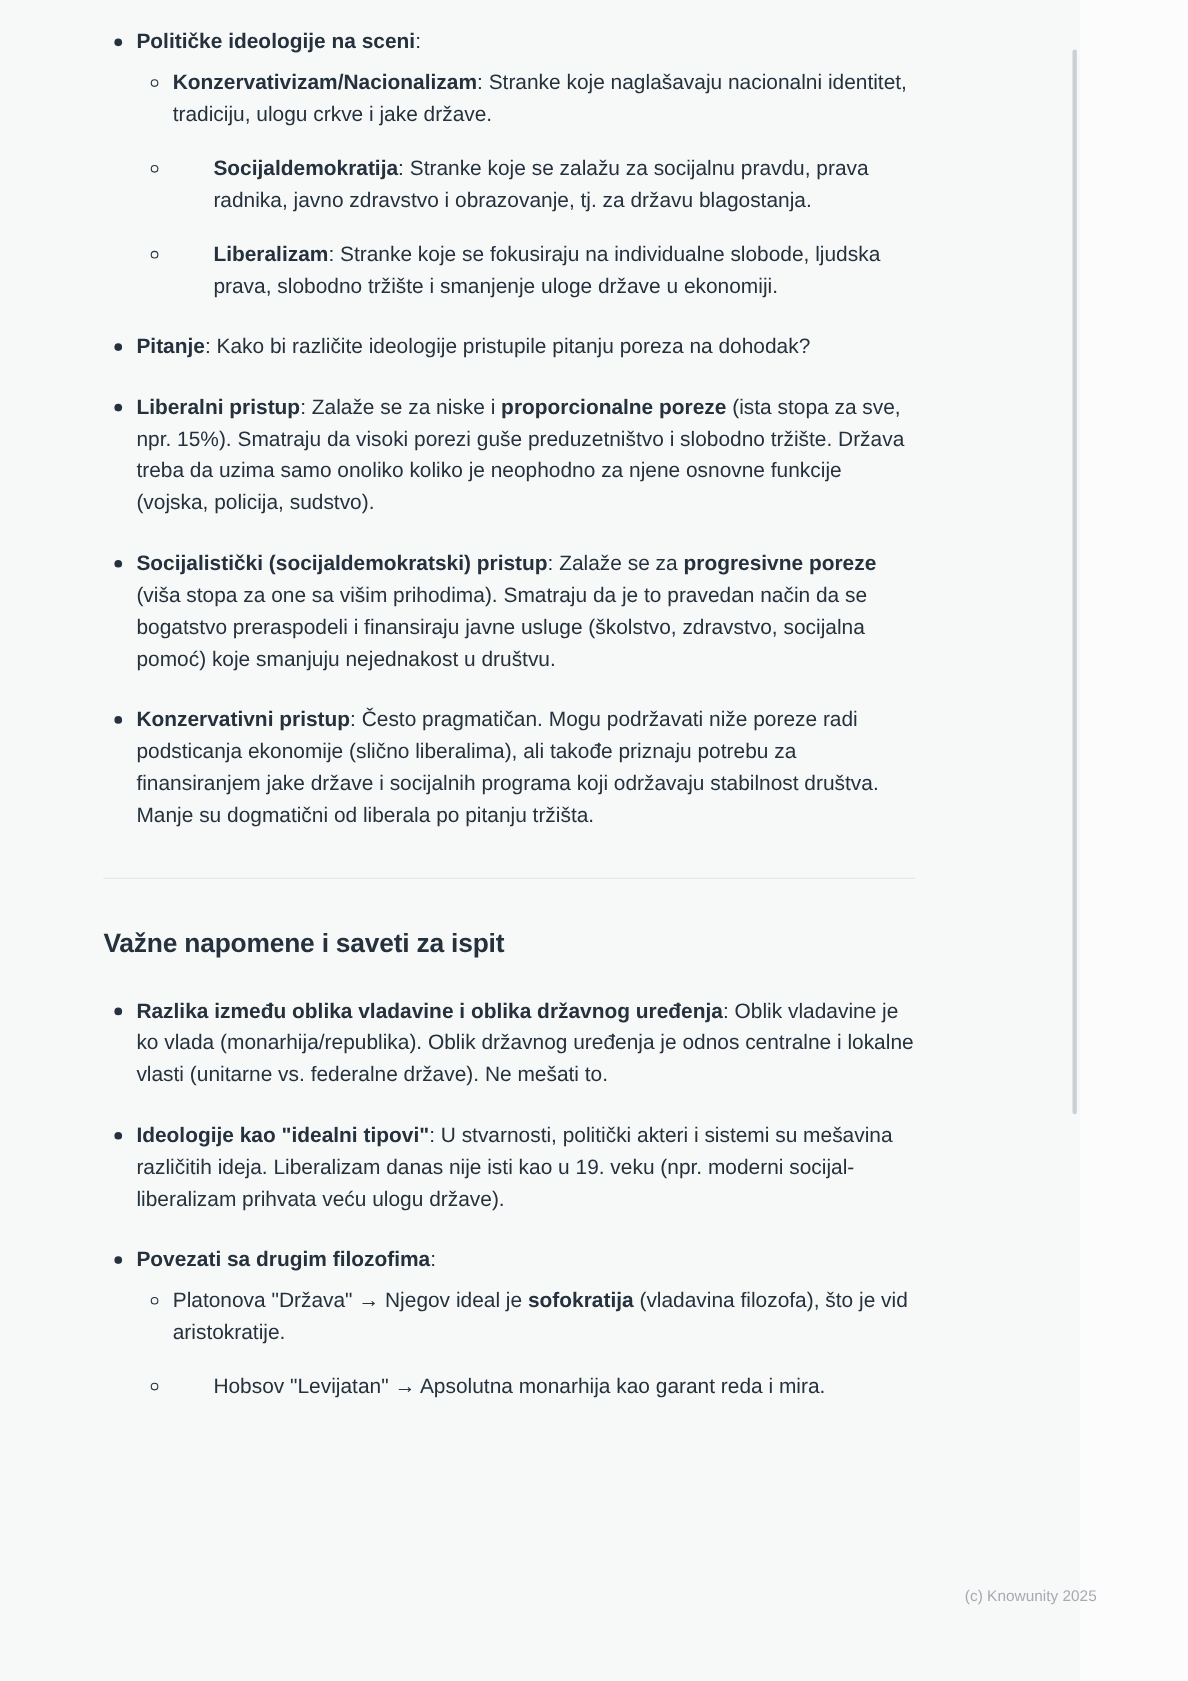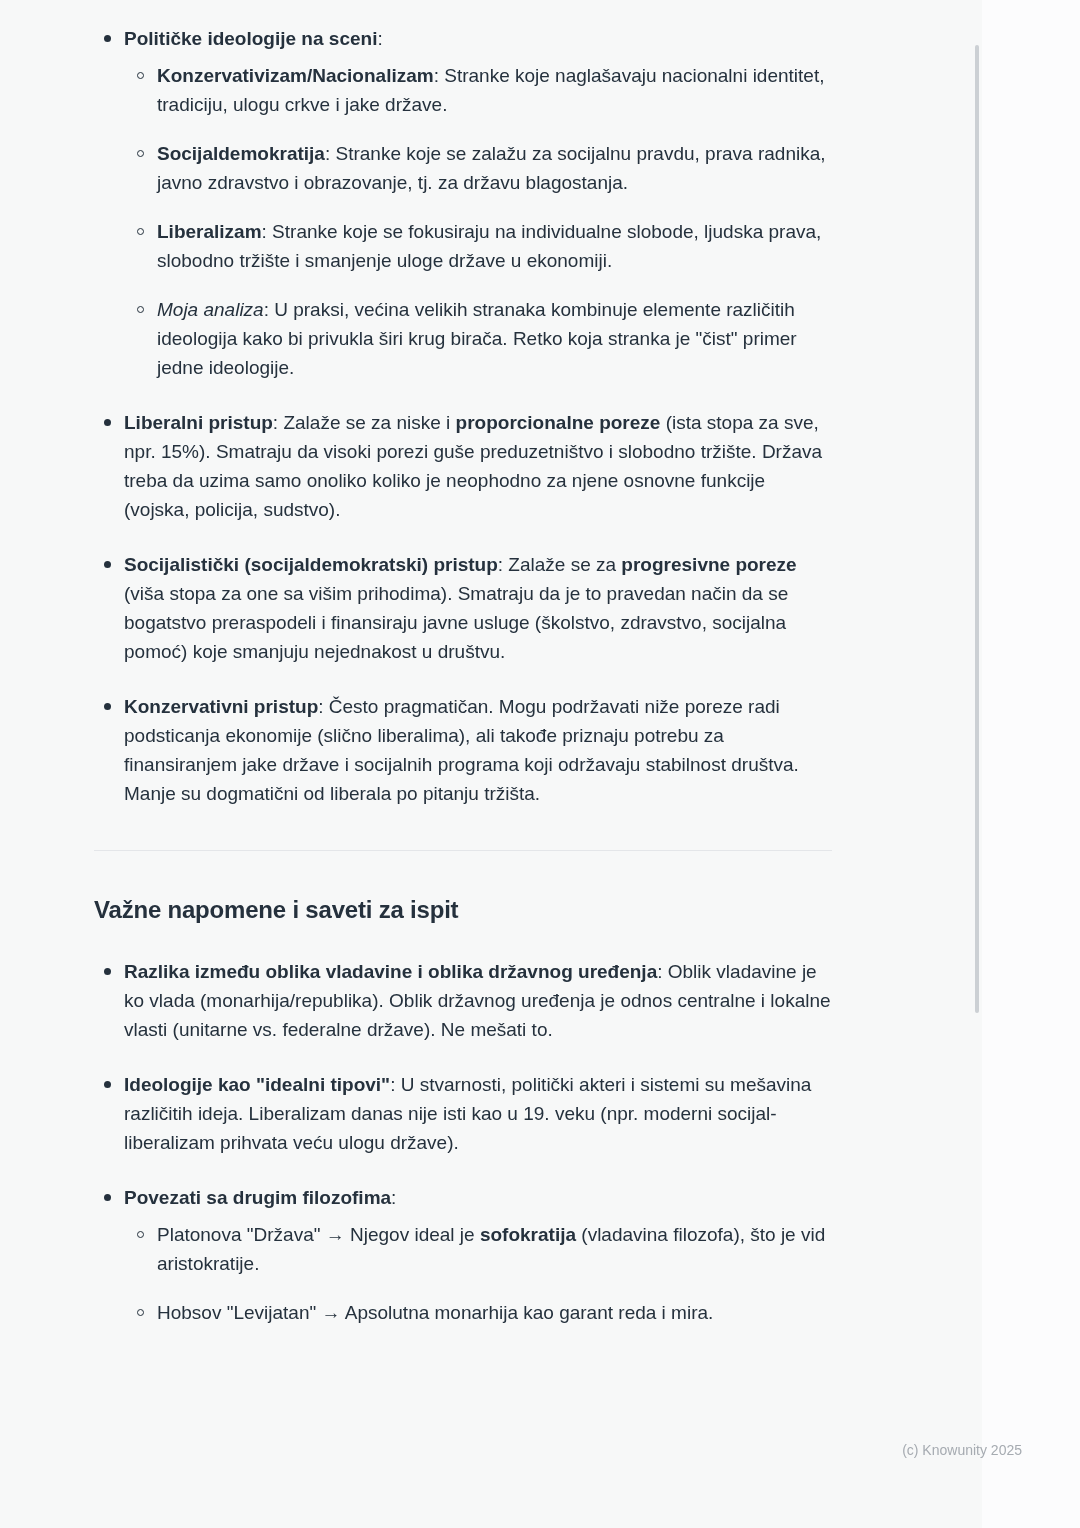--- a/index.html
+++ b/index.html
@@ -30,21 +30,21 @@
     position: absolute;
     left: 94px; top: 24px;
     width: 738px;
     font-size: 19px;
     line-height: 29px;
   }
   .li { display: flex; }
   .li + .li { margin-top: 26px; }
   .li.lvl2 { margin-left: 33px; }
   .li.lvl1 + .li.lvl2 { margin-top: 8px; }
-  .li.lvl2 + .li.lvl2 { margin-top: 20px; }
+  .li.lvl2 + .li.lvl2 { margin-top: 20px; gap: 37px; }
   .marker-cell { flex: 0 0 30px; display: block; }
   .disc {
     display: block;
     width: 7px; height: 7px;
     margin: 11px 0 0 10px;
     border-radius: 50%;
     background: currentColor;
   }
   .circle {
     display: block;
@@ -65,21 +65,21 @@
     letter-spacing: -0.2px;
     margin: 0 0 28px;
   }
   .divider {
     height: 1px;
     background: var(--divider, #e4e6e9);
     margin: 42px 0 40px;
   }
   .watermark {
     position: absolute;
-    right: 58px; bottom: 70px;
+    right: 83px; bottom: 70px;
     font-size: 14px;
     color: var(--watermark-color, #a6abb1);
     white-space: nowrap;
   }
 </style>
 </head>
 <body>
 
 <div class="right-panel"></div>
 <div class="scroll-thumb"></div>
@@ -102,25 +102,25 @@
         <span class="circle"></span>
       </span>
       <span class="li-text"><span class="seg-b">Socijaldemokratija</span><span>: Stranke koje se zalažu za socijalnu pravdu, prava radnika, javno zdravstvo i obrazovanje, tj. za državu blagostanja.</span></span>
     </div>
     <div class="li lvl2">
       <span class="marker-cell">
         <span class="circle"></span>
       </span>
       <span class="li-text"><span class="seg-b">Liberalizam</span><span>: Stranke koje se fokusiraju na individualne slobode, ljudska prava, slobodno tržište i smanjenje uloge države u ekonomiji.</span></span>
     </div>
-    <div class="li lvl2">
+    <div class="li lvl1">
       <span class="marker-cell">
-        <span class="circle"></span>
+        <span class="disc"></span>
       </span>
-      <span class="li-text"><span class="seg-i">Moja analiza</span><span>: U praksi, većina velikih stranaka kombinuje elemente različitih ideologija kako bi privukla širi krug birača. Retko koja stranka je "čist" primer jedne ideologije.</span></span>
+      <span class="li-text"><span class="seg-b">Pitanje</span><span>: Kako bi različite ideologije pristupile pitanju poreza na dohodak?</span></span>
     </div>
     <div class="li lvl1">
       <span class="marker-cell">
         <span class="disc"></span>
       </span>
       <span class="li-text"><span class="seg-b">Liberalni pristup</span><span>: Zalaže se za niske i </span><span class="seg-b">proporcionalne poreze</span><span> (ista stopa za sve, npr. 15%). Smatraju da visoki porezi guše preduzetništvo i slobodno tržište. Država treba da uzima samo onoliko koliko je neophodno za njene osnovne funkcije (vojska, policija, sudstvo).</span></span>
     </div>
     <div class="li lvl1">
       <span class="marker-cell">
         <span class="disc"></span>

